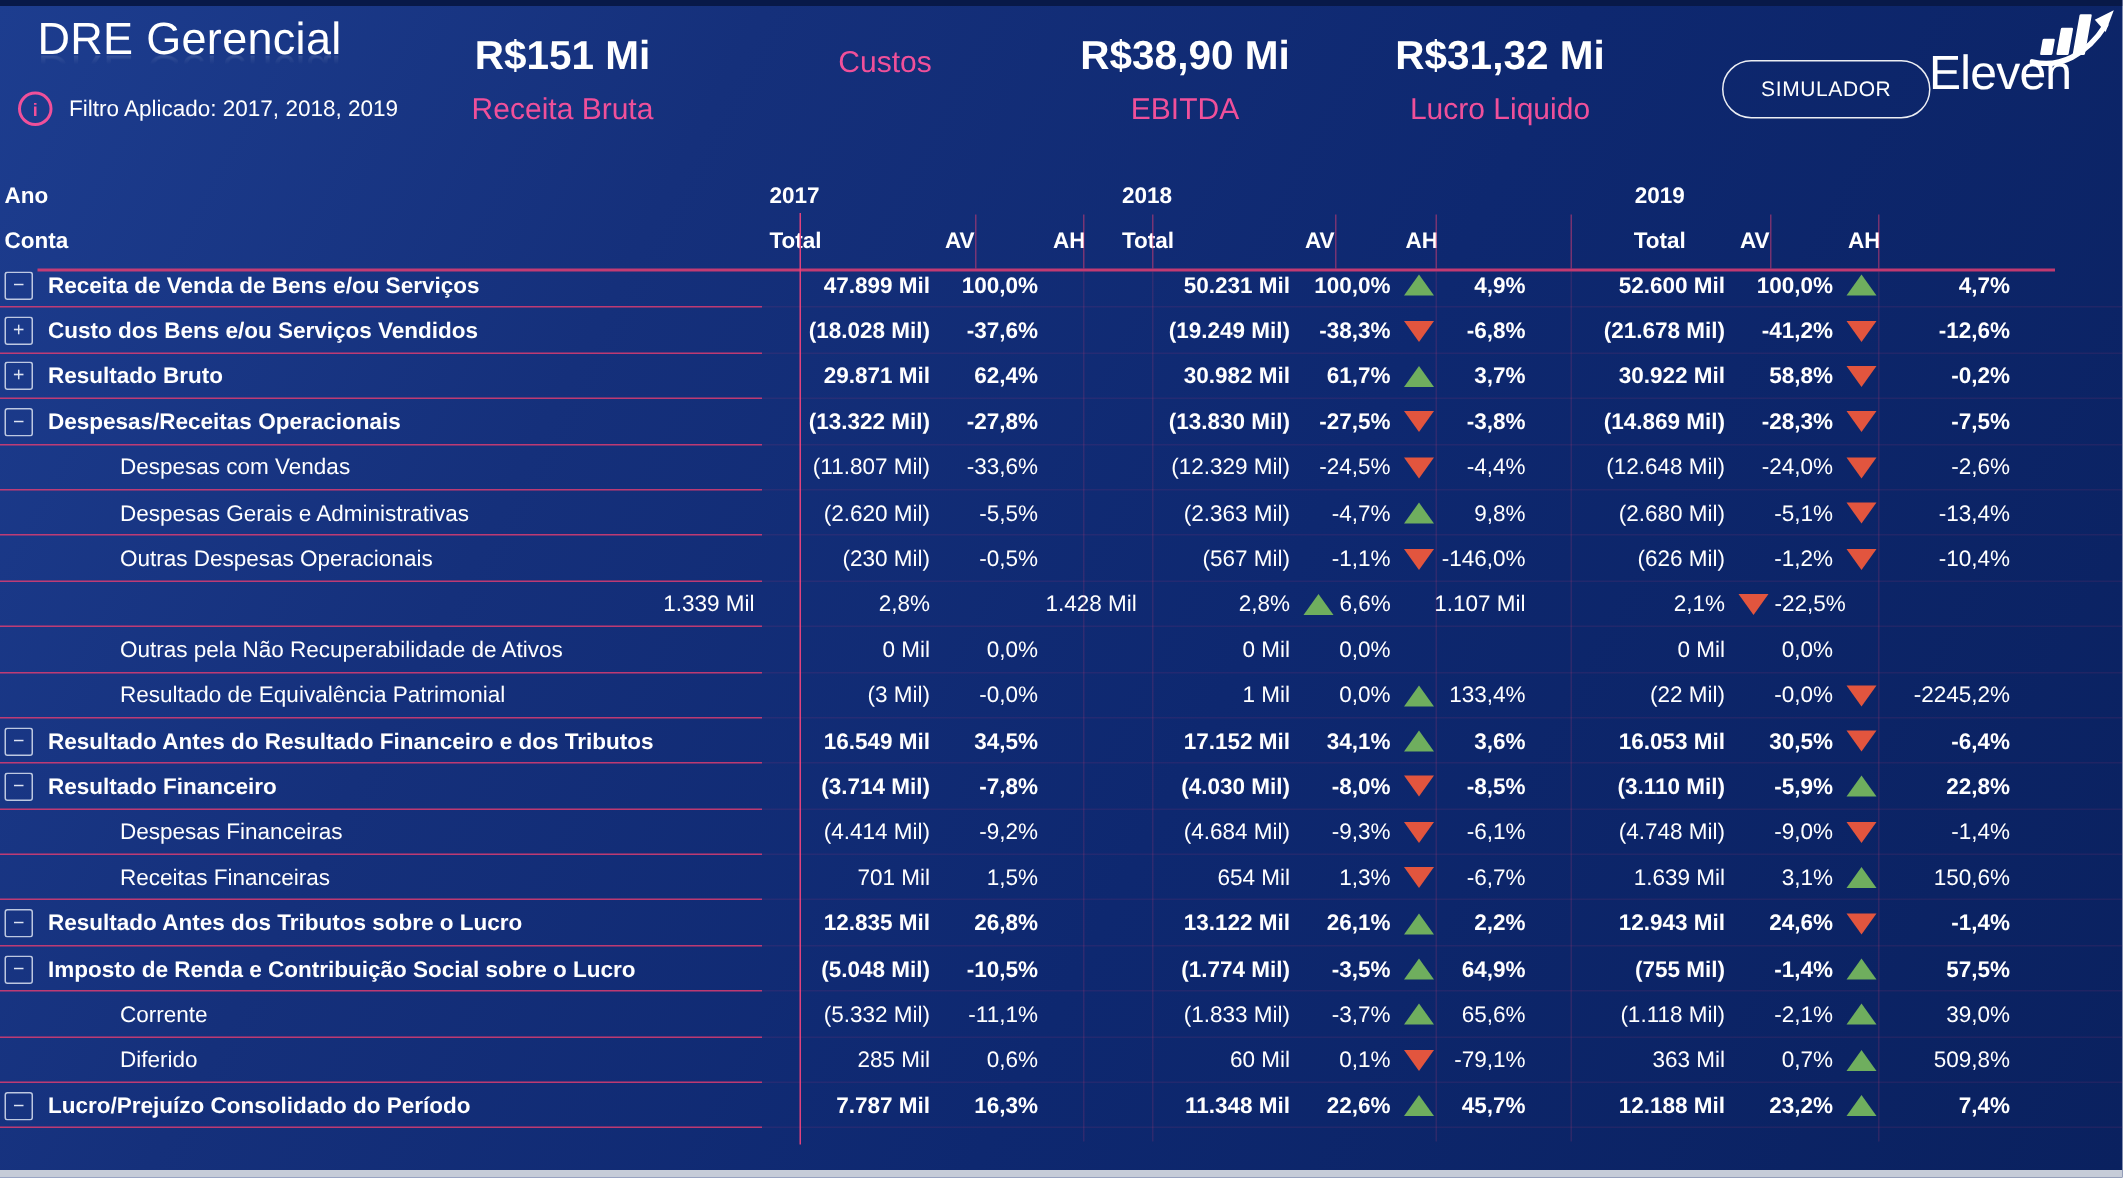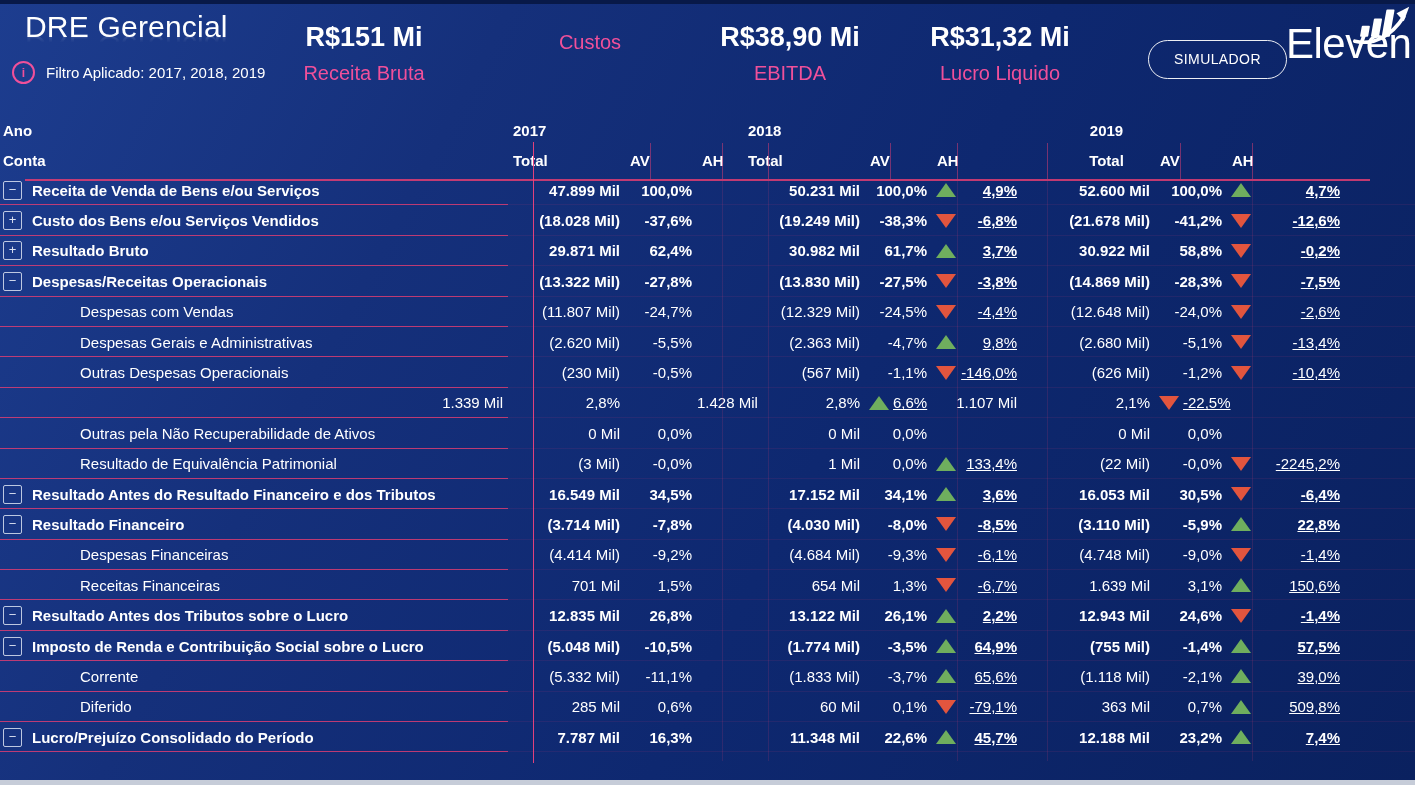--- a/index.html
+++ b/index.html
@@ -13,26 +13,26 @@
   
   .title{position:absolute;left:25px;top:10px;font-size:30px;font-weight:400;letter-spacing:.2px;
          -webkit-box-reflect:below -15px linear-gradient(transparent 60%,rgba(255,255,255,.28));}
   .filter-row{position:absolute;left:12px;top:61px;display:flex;align-items:center;gap:11px;}
   .info-icon{width:19px;height:19px;border:2px solid var(--accent-pink);border-radius:50%;
              color:var(--accent-pink);font-size:12px;font-weight:700;display:flex;align-items:center;justify-content:center;}
   .filter-text{font-size:15px;}
   .kpi{position:absolute;top:22px;width:200px;text-align:center;}
   .kpi .v{font-size:27px;font-weight:700;}
   .kpi .l{margin-top:9px;font-size:20px;color:var(--accent-pink);}
-  .kpi1{left:264px}.kpi2{left:490px}.kpi3{left:690px}.kpi4{left:900px}
+  .kpi1{left:275px}.kpi2{left:490px}.kpi3{left:690px}.kpi4{left:900px}
   .sim-btn{position:absolute;left:1148px;top:40px;width:137px;height:37px;line-height:37px;
            border:1px solid rgba(255,255,255,.92);border-radius:20px;text-align:center;
            font-size:14px;letter-spacing:.4px;color:#fff;cursor:pointer;}
   .logo{position:absolute;left:1286px;top:4px;width:127px;height:74px;}
-  .logo .logo-text{position:absolute;left:0;top:16px;font-size:42px;font-weight:500;letter-spacing:-.5px;}
+  .logo .logo-text{position:absolute;left:0;top:26px;font-size:32px;font-weight:500;letter-spacing:-.5px;}
   .logo svg{position:absolute;right:2px;top:0;}
 
   
   .table-area{position:absolute;left:0;top:105px;width:1415px;height:670px;}
   .grid{display:grid;grid-template-columns:508px 117px 72px 46px 122px 67px 90px 133px 72px 118px;
         align-items:center;}
   .thead .grid{height:30px;}
   .thead{padding-top:10px;}
   .hcell{font-size:15px;font-weight:700;padding-left:5px;}
   .pad36{padding-left:36px;text-align:center;}
@@ -42,21 +42,21 @@
   .trow::after{content:'';position:absolute;left:0;right:0;bottom:0;height:1px;background:rgba(226,61,114,.10);}
   .trow::before{content:'';position:absolute;left:0;bottom:0;width:508px;height:1px;background:rgba(226,61,114,.8);z-index:1;}
   .cell{font-size:15px;}
   .num{text-align:right;padding-right:5px;white-space:nowrap;}
   .top .cell{font-weight:700;}
   .label-cell{display:flex;align-items:center;padding-left:3px;white-space:nowrap;overflow:hidden;}
   .sub .label-cell{padding-left:80px;}
   .toggle{width:17px;height:17px;min-width:17px;border:1px solid rgba(219,226,241,.85);border-radius:2px;
           color:#dde3f2;font-size:13px;font-weight:400;line-height:15px;text-align:center;margin-right:10px;cursor:pointer;}
   .ah-cell{display:flex;align-items:center;padding:0 5px 0 4px;white-space:nowrap;}
-  .ahval{margin-left:auto;text-decoration:underline;}
+  .ahval{margin-left:auto;}
   .tri{width:0;height:0;border-left:10px solid transparent;border-right:10px solid transparent;margin-right:4px;}
   .tri.up{border-bottom:14px solid var(--trend-up);}
   .tri.down{border-top:14px solid var(--trend-down);}
 
   .vl{position:absolute;width:1px;}
   .vl-main{left:533px;top:37px;height:621px;background:rgba(236,66,124,.95);}
   .vl-h{top:38px;height:36px;background:rgba(226,61,114,.5);}
   .vl-d{top:76px;height:580px;background:rgba(226,61,114,.16);}
 </style>
 </head>
@@ -214,21 +214,21 @@
           <div class="cell ah-cell">
             <span class="tri down"></span>
             <span class="ahval">-7,5%</span>
           </div>
         </div>
         <div class="trow grid sub">
           <div class="cell label-cell">
             <span class="rlabel">Despesas com Vendas</span>
           </div>
           <div class="cell num">(11.807 Mil)</div>
-          <div class="cell num">-24,7%</div>
+          <div class="cell num">-33,6%</div>
           <div class="cell ah-cell"></div>
           <div class="cell num">(12.329 Mil)</div>
           <div class="cell num">-24,5%</div>
           <div class="cell ah-cell">
             <span class="tri down"></span>
             <span class="ahval">-4,4%</span>
           </div>
           <div class="cell num">(12.648 Mil)</div>
           <div class="cell num">-24,0%</div>
           <div class="cell ah-cell">

